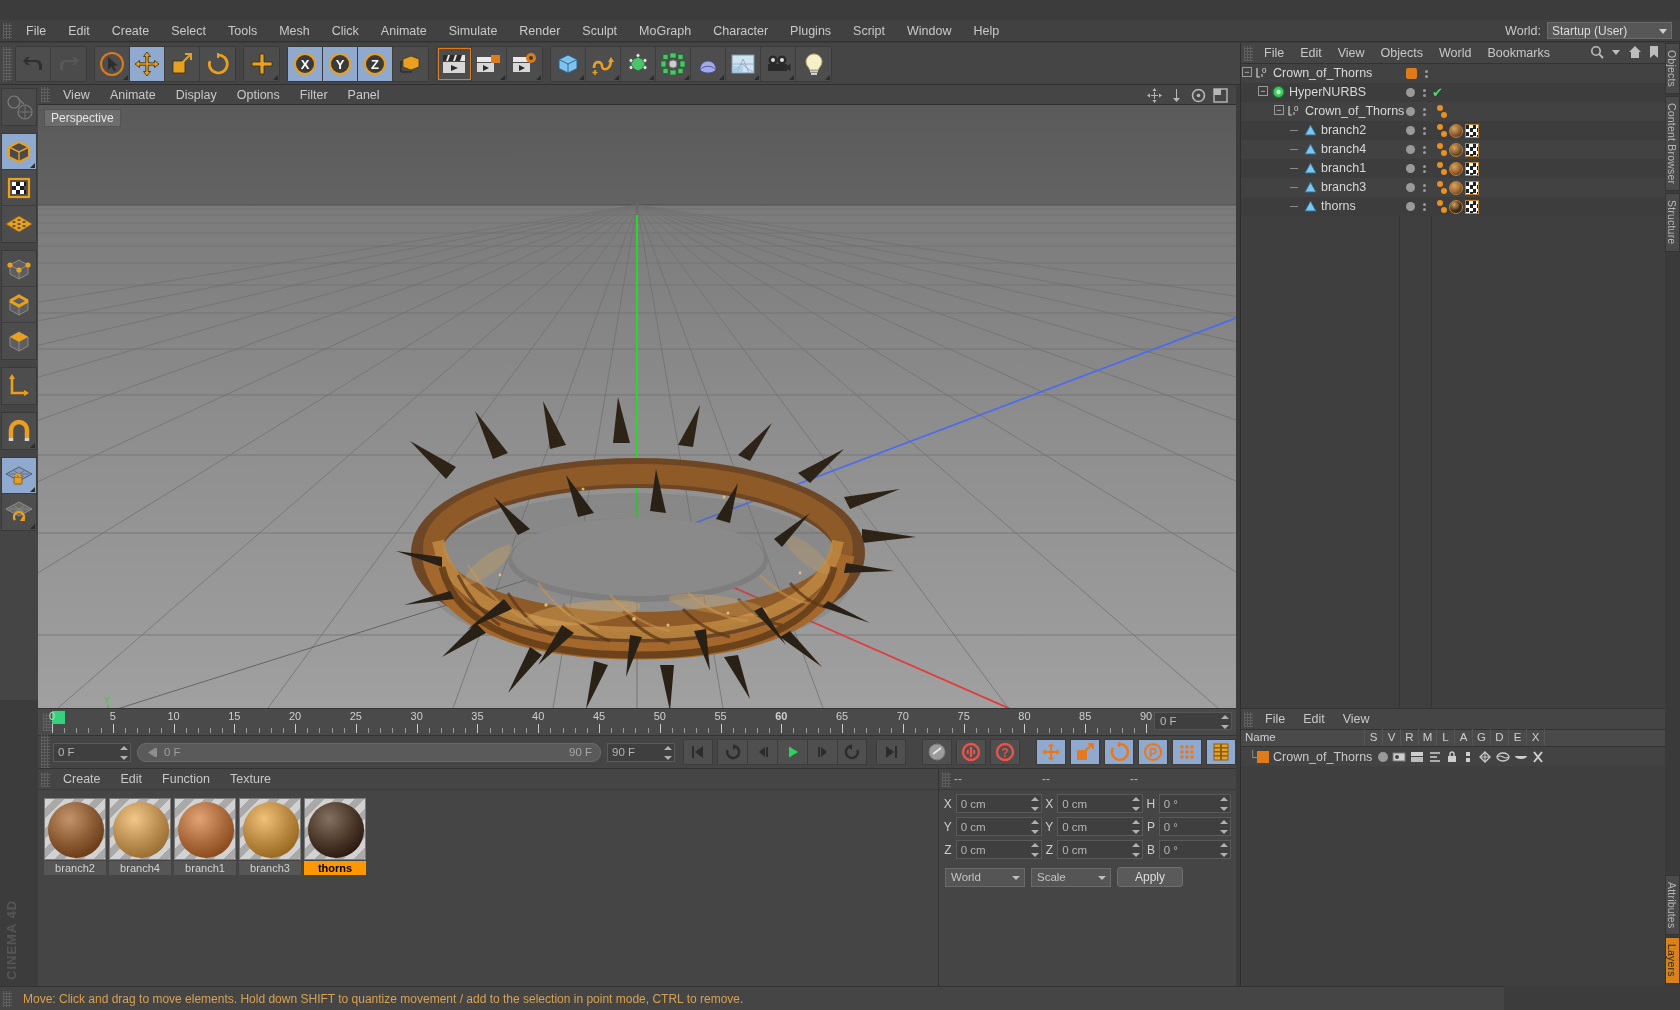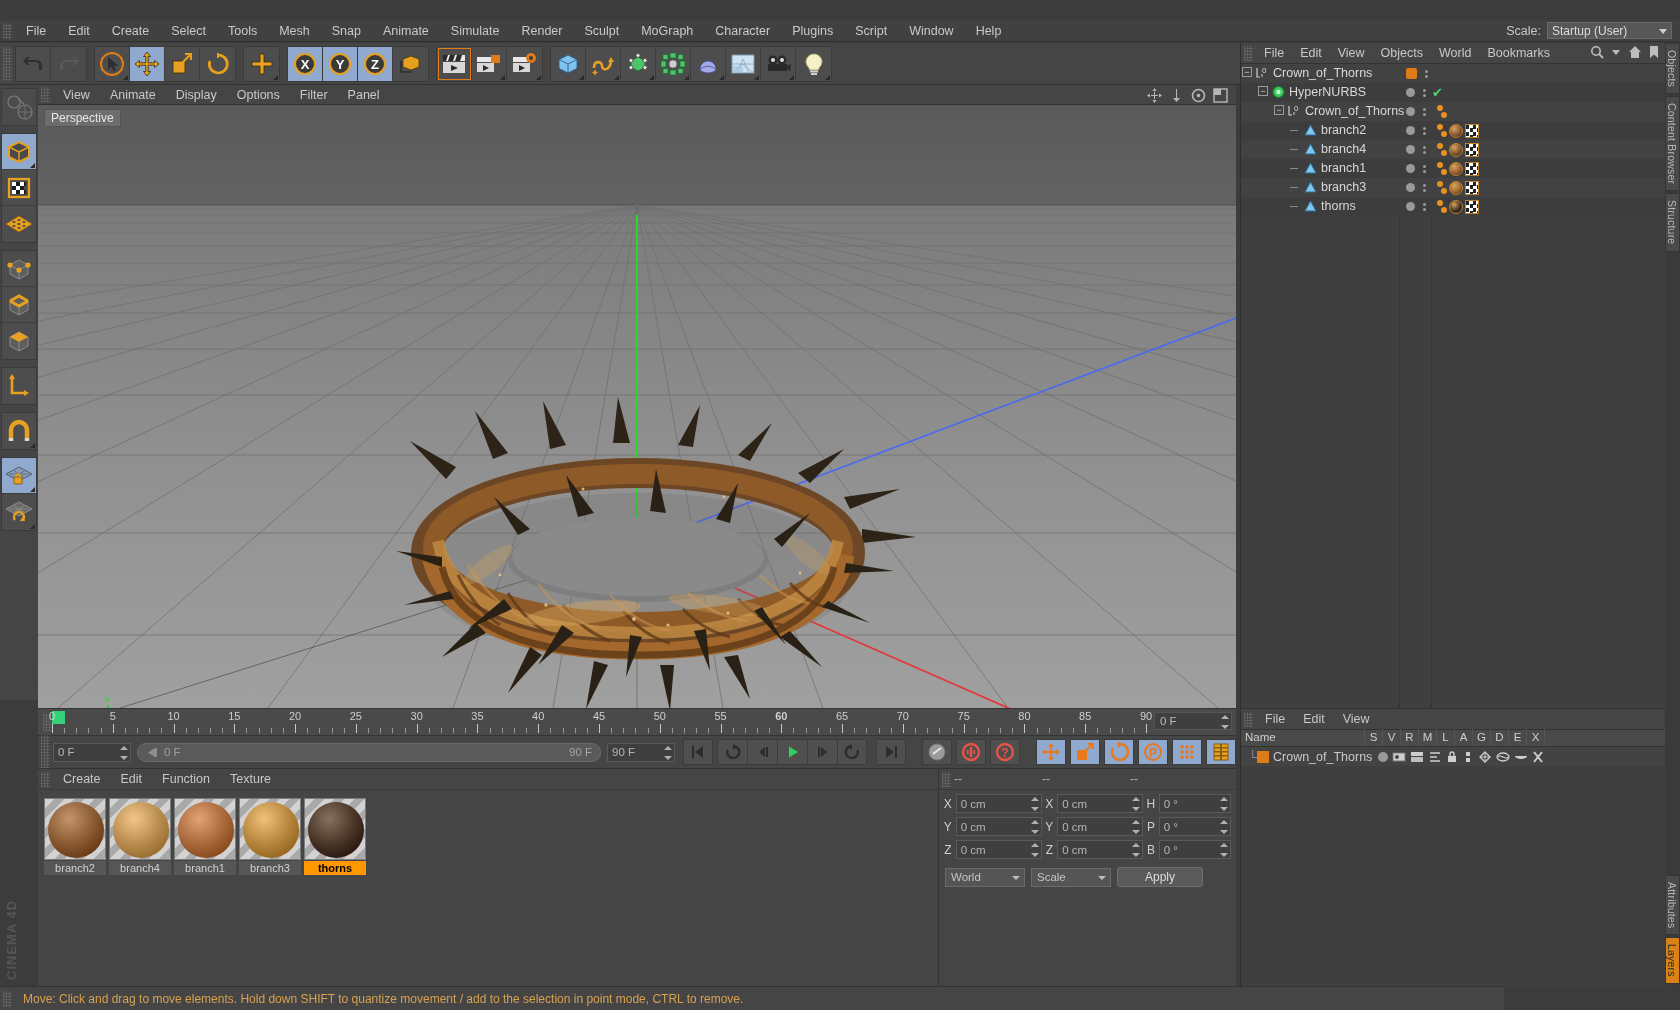--- a/index.html
+++ b/index.html
@@ -120,21 +120,21 @@
   .coordhead span { width:88px; text-align:left; }
   .coordrows { padding:4px 5px 0 3px;}
   .crow { display:flex; align-items:center; margin-bottom:4px; gap:2px;}
   .crow .ax { width:12px; text-align:center; font-size:12px; color:#cfcfcf; }
   .crow .numfield { width:88px; }
   .coordfoot { display:flex; align-items:center; gap:6px; padding:4px 6px;}
   .csel { width:80px;height:19px; background:#555; border:1px solid #6a6a6a; font-size:11.5px; color:#c4c4c4;
      display:flex;align-items:center;padding-left:5px; position:relative;}
   .csel .arw { position:absolute; right:4px; top:7px; width:0;height:0;
      border-left:4px solid transparent;border-right:4px solid transparent;border-top:4px solid #bdbdbd;}
-  .applybtn { width:86px;height:20px; background:#5a5a5a; border:1px solid #6e6e6e; border-radius:3px;
+  .applybtn { width:66px;height:20px; background:#5a5a5a; border:1px solid #6e6e6e; border-radius:3px;
      font-size:12px; color:#dcdcdc; display:flex;align-items:center;justify-content:center;}
 
   
   .objpanel { position:absolute; left:1240px; top:43px; width:425px; height:665px; background:#3f3f3f;
      border-left:1px solid #2e2e2e;}
   .objmenu { height:21px; background:#454545; display:flex; align-items:center; border-bottom:1px solid #333;}
   .objmenu .mi { padding:1px 8px; font-size:12.5px;}
   .objsearch { position:absolute; right:4px; top:2px; display:flex; gap:5px; align-items:center;}
   .objtree { position:relative; height:642px; }
   .objrow { height:19px; display:flex; align-items:center; position:relative; font-size:12.5px;}
@@ -197,33 +197,33 @@
 
 
   <div class="menubar">
     <div class="grip" style="height:16px;"></div>
     <div class="mi">File</div>
     <div class="mi">Edit</div>
     <div class="mi">Create</div>
     <div class="mi">Select</div>
     <div class="mi">Tools</div>
     <div class="mi">Mesh</div>
-    <div class="mi">Snap</div>
+    <div class="mi">Click</div>
     <div class="mi">Animate</div>
     <div class="mi">Simulate</div>
     <div class="mi">Render</div>
     <div class="mi">Sculpt</div>
     <div class="mi">MoGraph</div>
     <div class="mi">Character</div>
     <div class="mi">Plugins</div>
     <div class="mi">Script</div>
     <div class="mi">Window</div>
     <div class="mi">Help</div>
     <div class="layoutbox">
-      <span class="lbl">Scale:</span>
+      <span class="lbl">World:</span>
       <div class="layoutsel">
         <span>Startup (User)</span>
         <span class="arw"></span>
       </div>
     </div>
   </div>
 
   <div class="toolbar">
     <div class="grip"></div>
 

